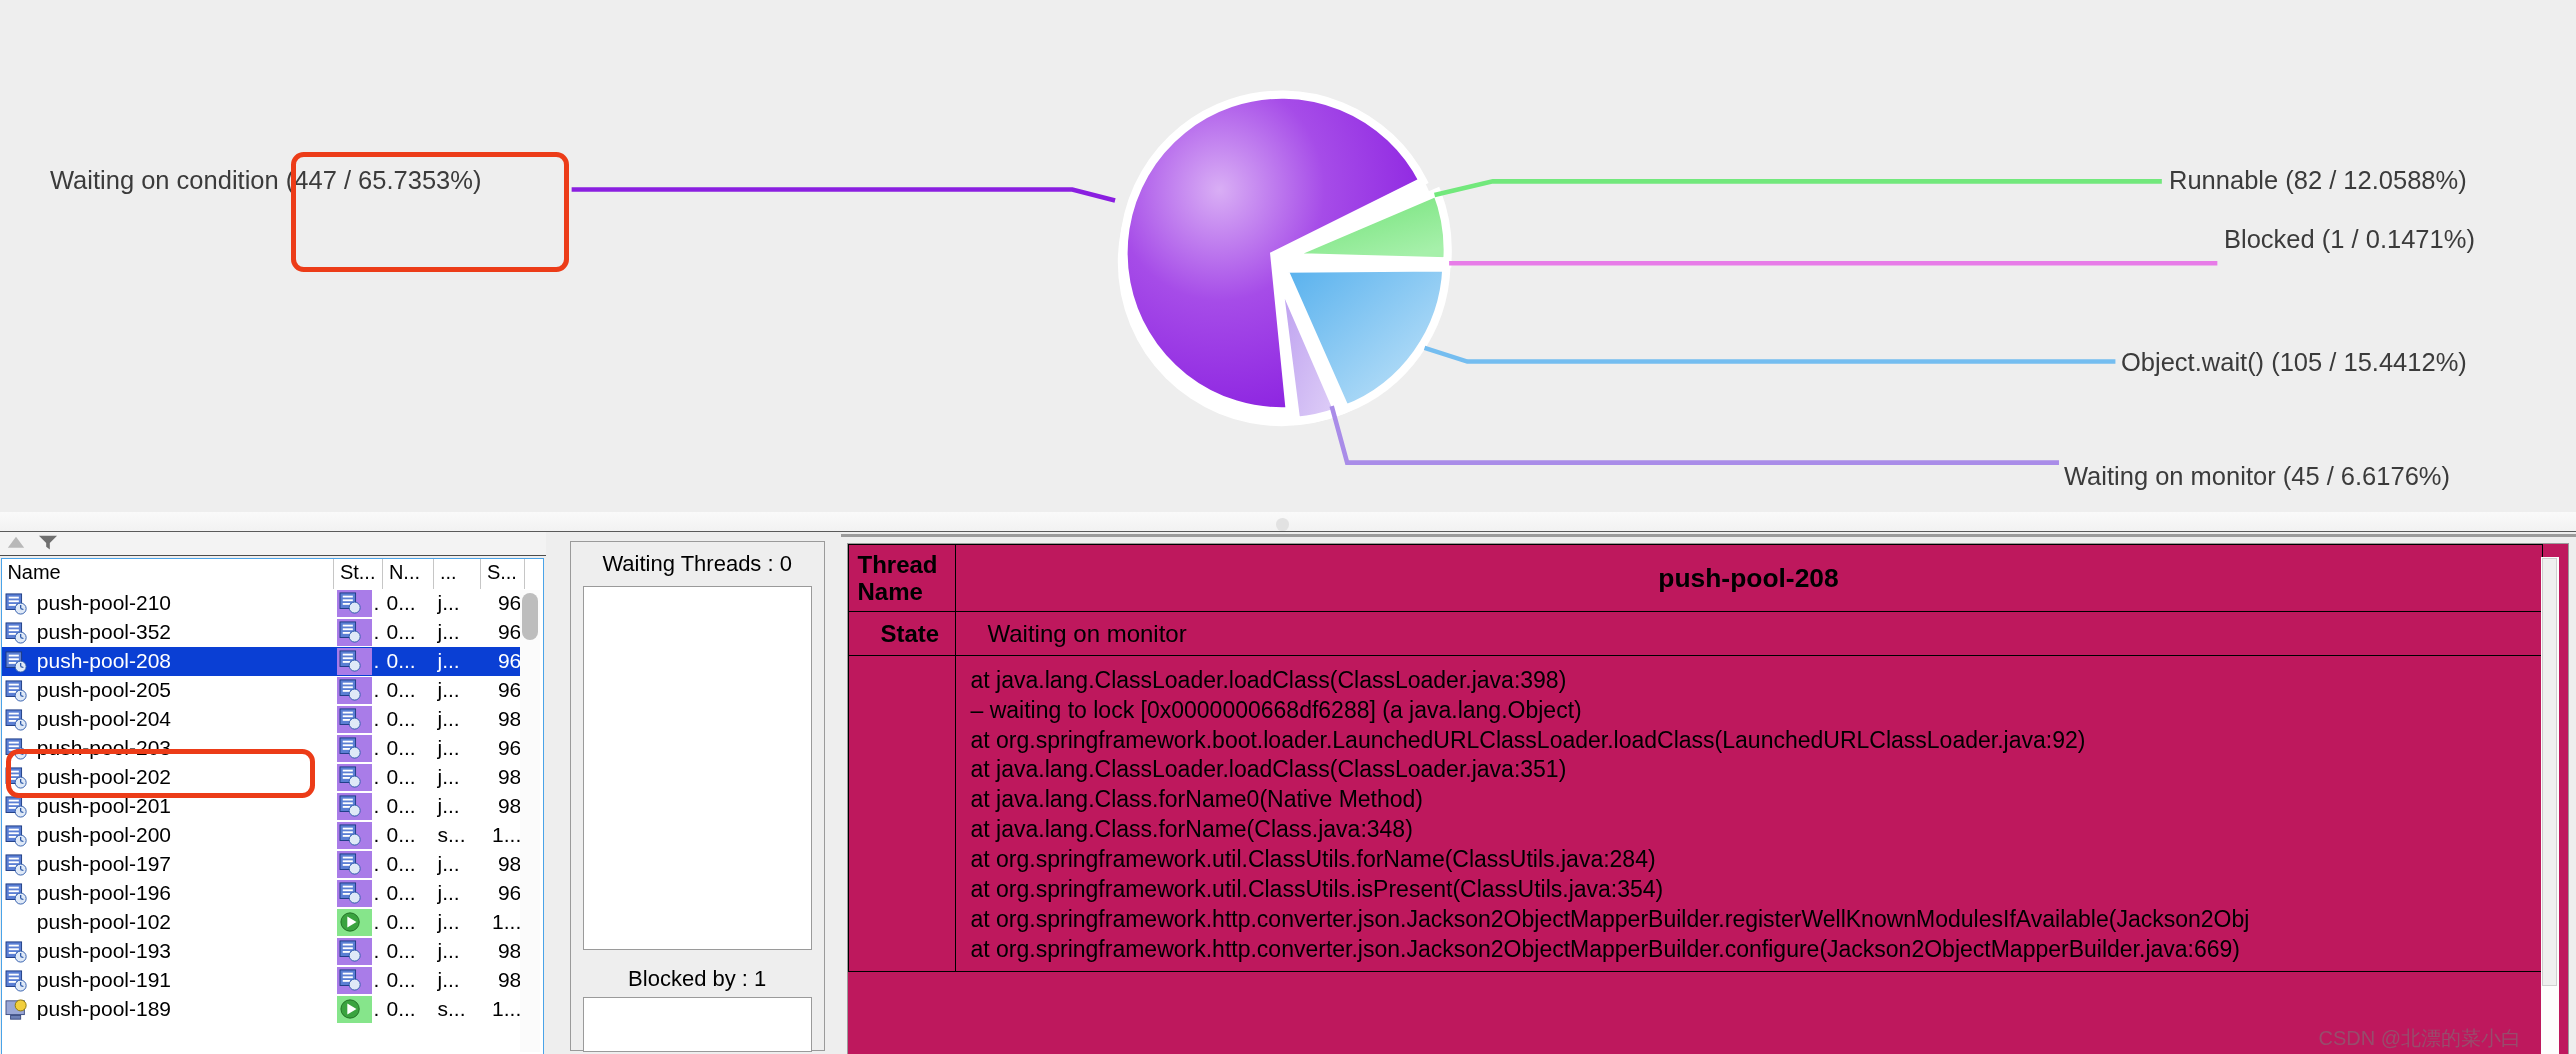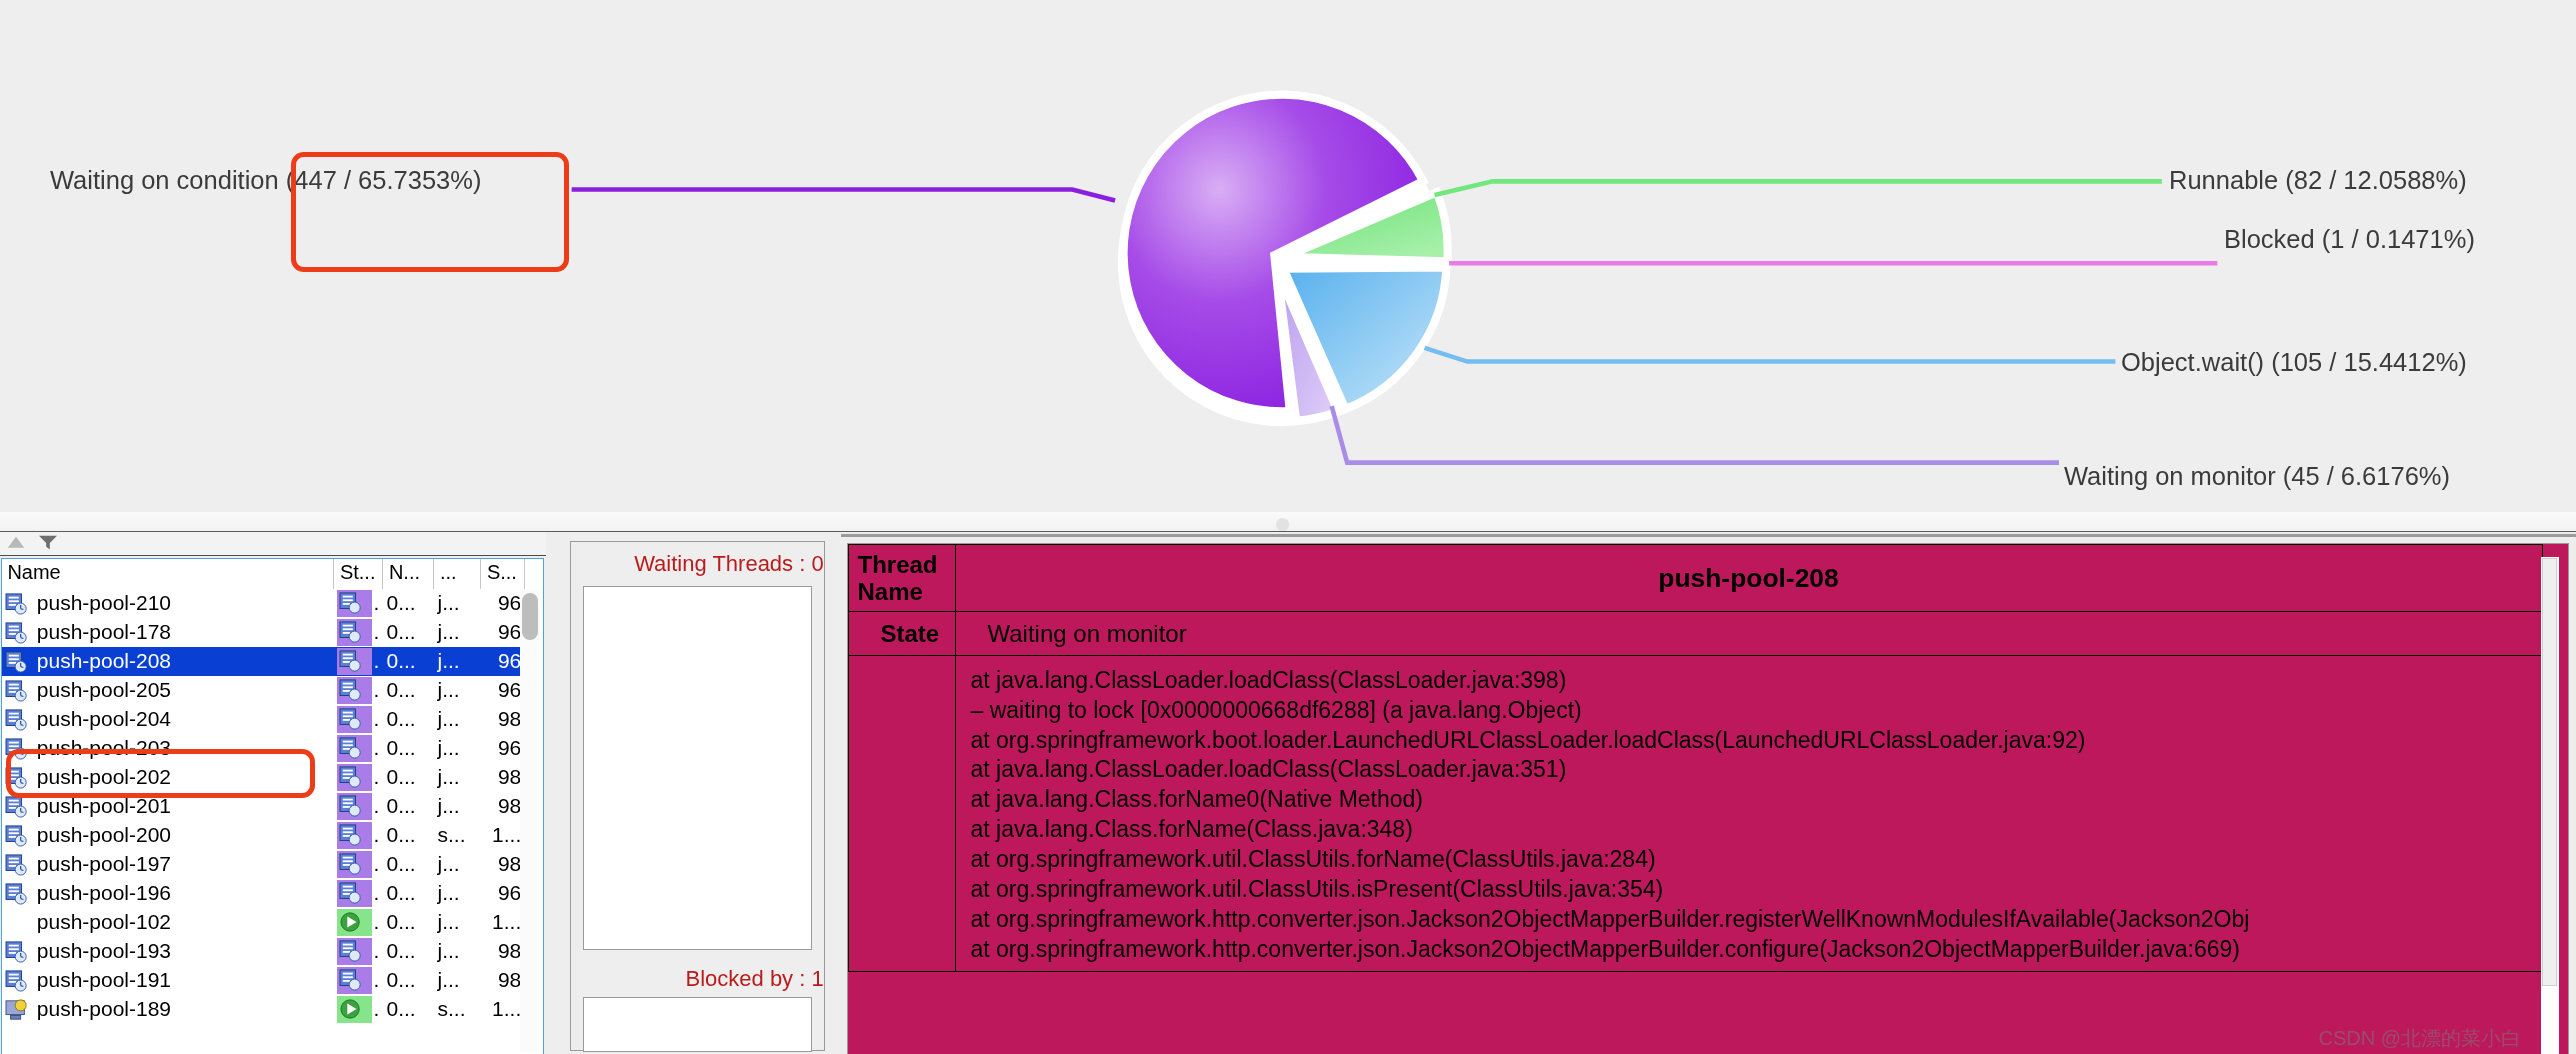--- a/index.html
+++ b/index.html
@@ -106,22 +106,22 @@
   }
   #list-vscroll .thumb {
     position: absolute; left: 1.8px; top: 3.6px; width: 16.4px; height: 47px;
     border-radius: 8.2px; background: #bdbdbd;
   }
 
   
   #mid-panel { position: absolute; left: 557px; top: 1.8px; width: 279px; height: 521px; background: #eeeeee; }
   #mid-inner { position: absolute; left: 12.7px; top: 7.3px; width: 255px; height: 510px; background: #eeeeee; border: 1.8px solid #9a9a9a; }
   .mid-title {
-    font-family: "Liberation Sans", sans-serif; font-size: 22px; color: #b91c1c;
-    text-align: right; padding: 9px 0 7.3px 0;
+    font-family: "Liberation Sans", sans-serif; font-size: 22px; color: #000000;
+    text-align: center; padding: 9px 0 7.3px 0;
   }
   #waiting-box {
     position: absolute; left: 12.7px; top: 44px; width: 229px; height: 364px;
     background: #ffffff; border: 1.8px solid #9a9a9a;
   }
   #blocked-label { position: absolute; left: 0; top: 415px; width: 100%; }
   #blocked-box {
     position: absolute; left: 12.7px; top: 455px; width: 229px; height: 55px;
     background: #ffffff; border: 1.8px solid #9a9a9a;
   }
@@ -308,21 +308,21 @@
               </tr>
               <tr class="">
                 <td class="c-name"><span class="ticon"><svg width="24" height="22" viewBox="0 0 26 24">
                       <rect x="1" y="1" width="17" height="17" fill="#5b7fd4" stroke="#1b3a82"></rect>
                       <rect x="4" y="4" width="11" height="2" fill="#ffffff"></rect>
                       <rect x="4" y="8" width="11" height="2" fill="#ffffff"></rect>
                       <rect x="4" y="12" width="8" height="2" fill="#ffffff"></rect>
                       <circle cx="17" cy="17" r="6" fill="#dfe9f7" stroke="#2a57a8"></circle>
                       <line x1="17" y1="17" x2="17" y2="13" stroke="#2a57a8" stroke-width="1.4"></line>
                       <line x1="17" y1="17" x2="20" y2="18" stroke="#2a57a8" stroke-width="1.4"></line>
-                    </svg></span><span>push-pool-178</span></td>
+                    </svg></span><span>push-pool-352</span></td>
                 <td class="c-st">
                   <div class="st-cell">
                     <span class="st-swatch purple">
                       <svg width="24" height="22" viewBox="0 0 26 24">
                         <rect x="1" y="1" width="17" height="17" fill="#5b7fd4" stroke="#1b3a82"></rect>
                         <rect x="4" y="4" width="11" height="2" fill="#ffffff"></rect>
                         <rect x="4" y="8" width="11" height="2" fill="#ffffff"></rect>
                         <rect x="4" y="12" width="8" height="2" fill="#ffffff"></rect>
                         <circle cx="17" cy="17" r="6" fill="#dfe9f7" stroke="#2a57a8"></circle>
                       </svg>

